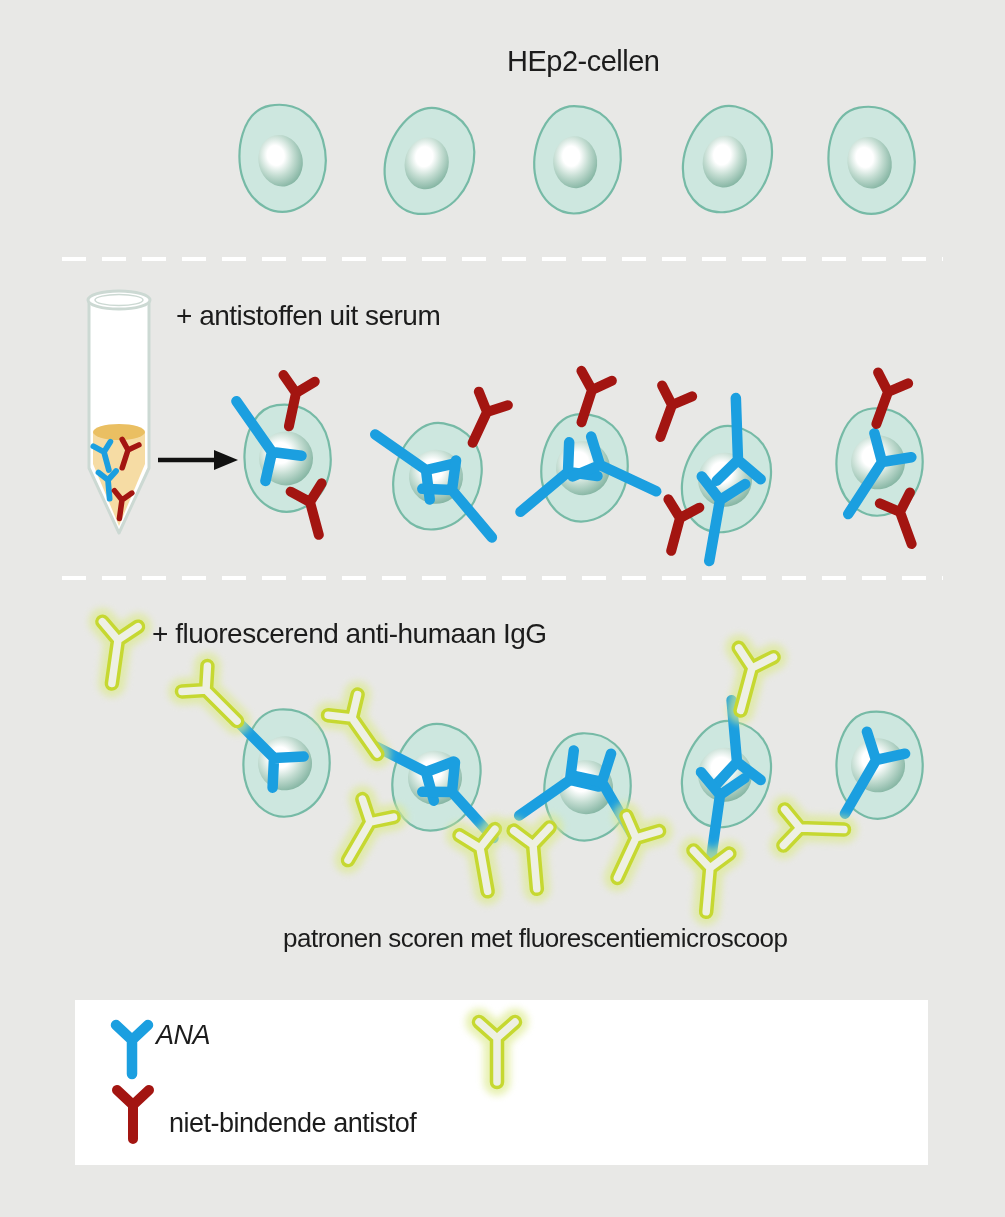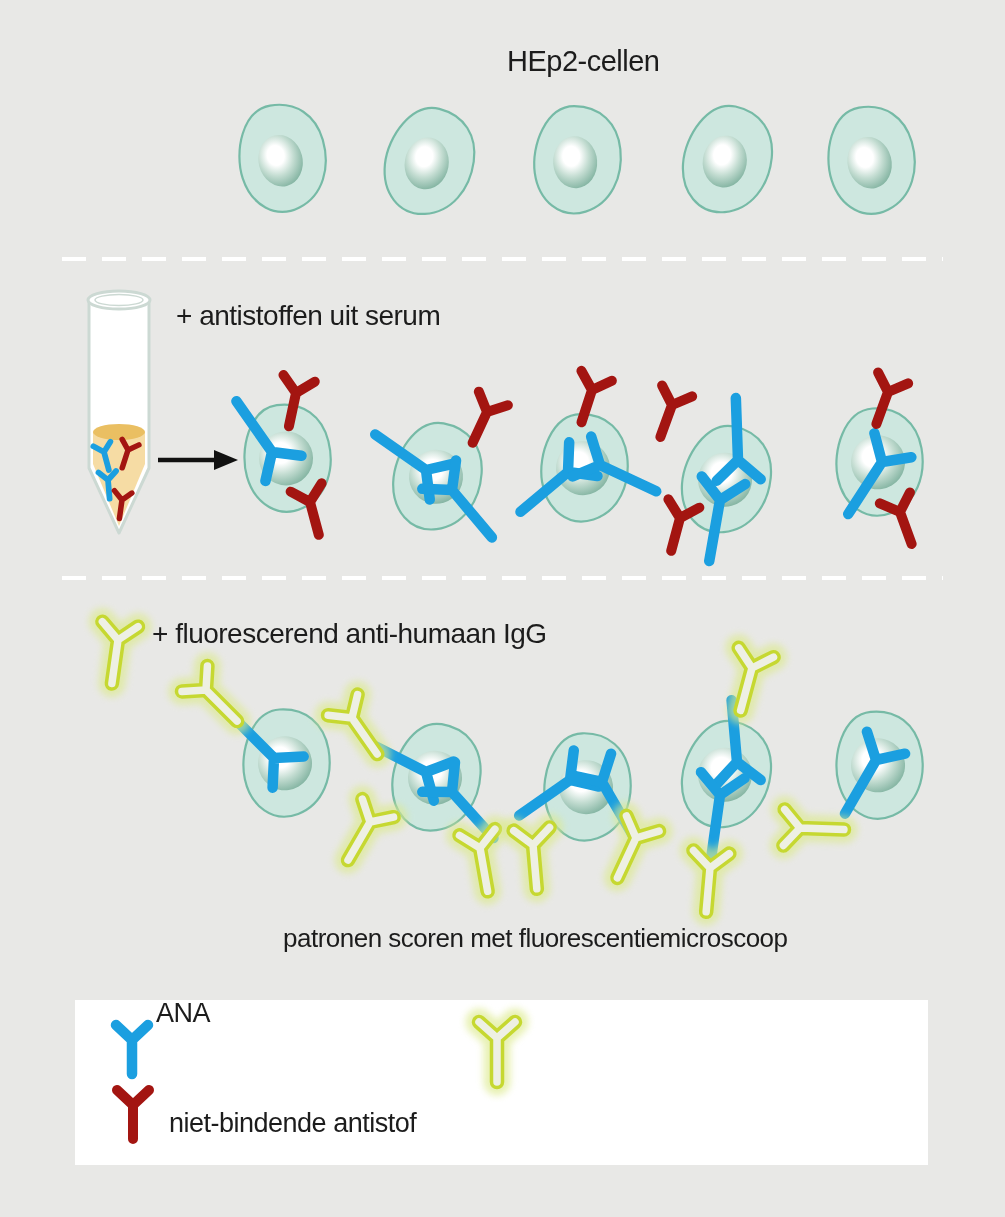--- a/index.html
+++ b/index.html
@@ -176,17 +176,17 @@
   </svg>
 
   <div class="label fs29" style="left:507px; top:45px;">HEp2-cellen</div>
 
   <div class="label fs28" style="left:152px; top:300px;margin-left:24px;">+ antistoffen uit serum</div>
 
   <div class="label fs26" style="left:283px; top:923px;">patronen scoren met fluorescentiemicroscoop</div>
 
   <div class="label fs28" style="left:152px; top:618px;">+ fluorescerend anti-humaan IgG</div>
 
-  <div class="label fs27" style="left:156px; top:998px;">ANA</div>
+  <div class="label fs27" style="left:156px; top:1020px;font-style:italic;">ANA</div>
 
   <div class="label fs27" style="left:169px; top:1108px;">niet-bindende antistof</div>
 
 </div>
 
 </body></html>

